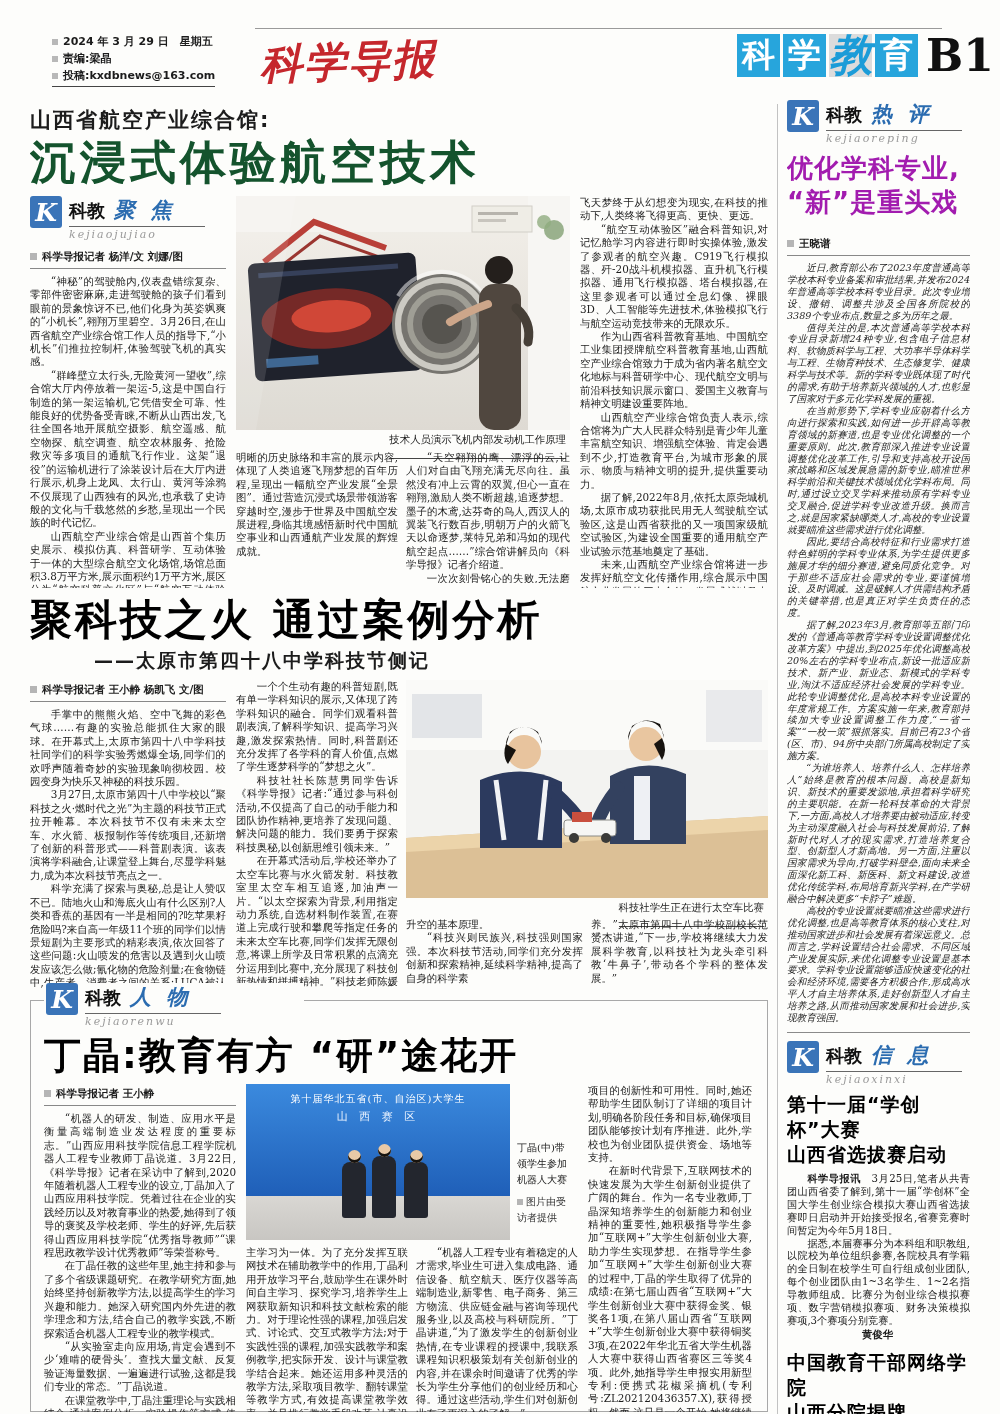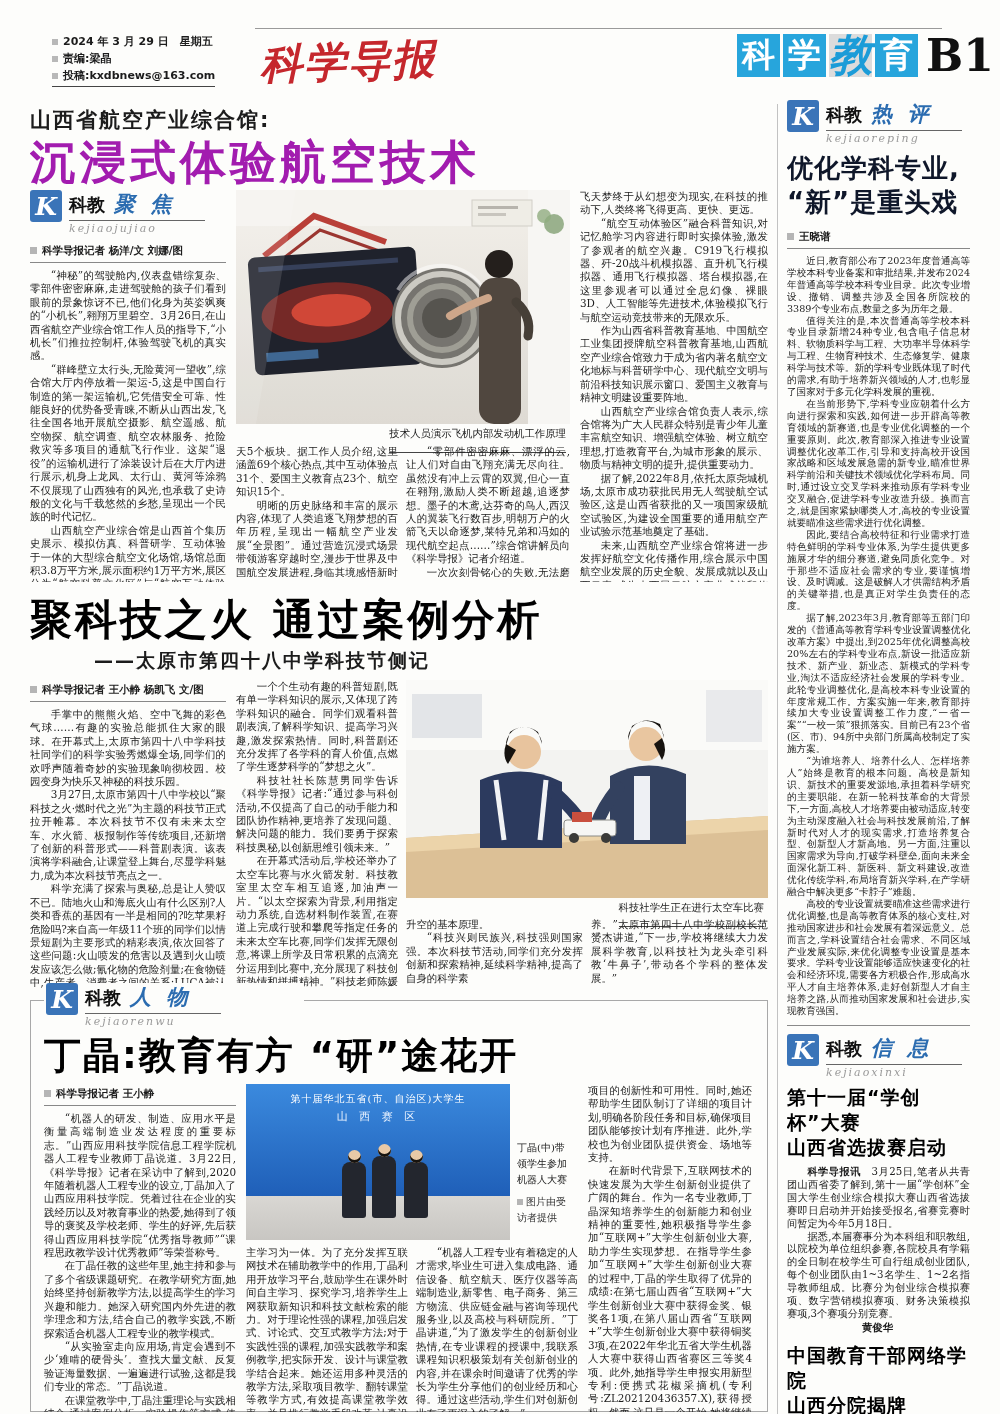--- a/index.html
+++ b/index.html
@@ -37,21 +37,21 @@
 
   .cols p { font-size:10.4px; line-height:13.4px; text-align:justify; text-indent:2em; }
   .cols.cont p:first-child { text-indent:0; }
   .caption { font-size:10.4px; text-align:right; padding:3px 4px 0 0; }
   .caption span { border-bottom:1px solid #444; padding-bottom:13px; }
   .author { text-align:center; font-weight:bold; font-size:10.4px; padding-right:2px; }
 
   
   .a1 { height:488px; overflow:hidden; padding-top:6px; }
   .a1-kicker { font-size:21px; font-weight:bold; letter-spacing:2px; font-family:"DejaVu Sans",sans-serif; }
-  .a1-headline { font-size:46px; font-weight:900; letter-spacing:4px; line-height:56px; font-family:"DejaVu Sans",sans-serif; color:#a21caf; }
+  .a1-headline { font-size:46px; font-weight:900; letter-spacing:4px; line-height:56px; font-family:"DejaVu Sans",sans-serif; color:#14532d; margin-bottom:6px; }
   .a1-body { display:flex; }
   .a1-c1 { width:196px; margin-right:10px; height:392px; overflow:hidden; }
   .a1-mid { width:334px; margin-right:10px; }
   .a1-photo { width:334px; height:234px; position:relative; overflow:hidden; background:#e8e5df; }
   .a1-under { display:flex; margin-top:4px; height:132px; overflow:hidden; }
   .a1-c2 { width:162px; margin-right:8px; }
   .a1-c3 { width:164px; }
   .a1-c4 { width:188px; height:392px; overflow:hidden; }
 
   
@@ -87,22 +87,22 @@
   
   .p3-banner { height:112px; background:linear-gradient(180deg,#3b8ade,#1f5fb8); color:#fff; text-align:center; padding-top:8px; }
   .p3-l1 { font-size:10px; letter-spacing:1px; }
   .p3-l2 { font-size:30px; font-weight:900; letter-spacing:8px; margin-top:4px; font-family:"DejaVu Sans",sans-serif; text-shadow:0 1px 2px rgba(0,0,0,.35); }
   .p3-l3 { font-size:11px; letter-spacing:4px; margin-top:3px; color:#eaf3ff; }
   .p3-floor { height:44px; background:linear-gradient(180deg,#d9d7d3,#c8c6c2); }
   .p3-fig { position:absolute; bottom:22px; width:24px; height:56px; background:#23262e; border-radius:8px 8px 3px 3px; }
   .p3-fig::before { content:""; position:absolute; top:-12px; left:6px; width:13px; height:13px; border-radius:50%; background:#e9c9a6; box-shadow:0 -3px 0 #17130f inset; }
 
   
-  .rp-headline { font-size:26px; font-weight:900; line-height:34px; letter-spacing:1px; white-space:pre-line; font-family:"DejaVu Sans",sans-serif; color:#0f172a; margin:4px 0 8px 0; }
-  .rp-body p { font-size:9.6px; line-height:11.9px; text-align:justify; text-indent:2em; }
+  .rp-headline { font-size:26px; font-weight:900; line-height:34px; letter-spacing:1px; white-space:pre-line; font-family:"DejaVu Sans",sans-serif; color:#a21caf; margin:4px 0 15px 0; }
+  .rp-body p { font-size:9.6px; line-height:11.9px; font-style:italic; text-align:justify; text-indent:2em; }
   .rail-rule { height:1px; background:#8a8a8a; margin:8px 0 8px 0; }
   .xi-item { margin-bottom:8px; }
   .xi-title { font-size:19px; font-weight:900; line-height:25px; letter-spacing:1px; white-space:pre-line; font-family:"DejaVu Sans",sans-serif; color:#000; margin:6px 0 6px 0; }
   .xi-item p { font-size:10.2px; line-height:12.9px; text-align:justify; text-indent:2em; }
   .xi-item p.lead-p b { font-family:"DejaVu Sans",sans-serif; }
 </style>
 </head>
 <body>
 
 <div class="page">
@@ -190,34 +190,33 @@
                   <path d="M252,108 Q230,116 214,126" stroke="#caa183" stroke-width="8" fill="none" stroke-linecap="round"></path>
                   <path d="M280,112 Q296,126 292,146" stroke="#3b332b" stroke-width="9" fill="none" stroke-linecap="round"></path>
                 </g>
                 <rect x="0" y="0" width="334" height="234" fill="#ffffff" opacity="0.06"></rect>
                 <polygon points="0,0 60,0 20,234 0,234" fill="#ffffff" opacity="0.12"></polygon>
               </svg>
             </div>
             <div class="caption"><span>技术人员演示飞机内部发动机工作原理</span></div>
             <div class="a1-under">
               <div class="a1-c2 cols cont">
-                  <p>天5个板块。据工作人员介绍,这里涵盖69个核心热点,其中互动体验点31个、爱国主义教育点23个、航空知识15个。</p>
                   <p>明晰的历史脉络和丰富的展示内容,体现了人类追逐飞翔梦想的百年历程,呈现出一幅航空产业发展“全景图”。通过营造沉浸式场景带领游客穿越时空,漫步于世界及中国航空发展进程,身临其境感悟新时代中国航空事业和山西通航产业发展的辉煌成就。</p>
                 </div>
               <div class="a1-c3 cols">
-                  <p>“零部件密密麻麻、漂浮的云,让人们对自由飞翔充满无尽向往。虽然没有冲上云霄的双翼,但心一直在翱翔,激励人类不断超越,追逐梦想。墨子的木鸢,达芬奇的鸟人,西汉人的翼装飞行数百步,明朝万户的火箭飞天以命逐梦,莱特兄弟和冯如的现代航空起点……”综合馆讲解员向《科学导报》记者介绍道。</p>
+                  <p>“天空翱翔的鹰、漂浮的云,让人们对自由飞翔充满无尽向往。虽然没有冲上云霄的双翼,但心一直在翱翔,激励人类不断超越,追逐梦想。墨子的木鸢,达芬奇的鸟人,西汉人的翼装飞行数百步,明朝万户的火箭飞天以命逐梦,莱特兄弟和冯如的现代航空起点……”综合馆讲解员向《科学导报》记者介绍道。</p>
                   <p>一次次刻骨铭心的失败,无法磨灭人类对翱翔蓝天的追求,经过千年的努力,人类的</p>
                 </div>
             </div>
           </div>
           <div class="a1-c4 cols cont">
               <p>飞天梦终于从幻想变为现实,在科技的推动下,人类终将飞得更高、更快、更远。</p>
               <p>“航空互动体验区”融合科普知识,对记忆舱学习内容进行即时实操体验,激发了参观者的航空兴趣。C919飞行模拟器、歼-20战斗机模拟器、直升机飞行模拟器、通用飞行模拟器、塔台模拟器,在这里参观者可以通过全息幻像、裸眼3D、人工智能等先进技术,体验模拟飞行与航空运动竞技带来的无限欢乐。</p>
               <p>作为山西省科普教育基地、中国航空工业集团授牌航空科普教育基地,山西航空产业综合馆致力于成为省内著名航空文化地标与科普研学中心、现代航空文明与前沿科技知识展示窗口、爱国主义教育与精神文明建设重要阵地。</p>
-              <p>山西航空产业综合馆负责人表示,综合馆将为广大人民群众特别是青少年儿童丰富航空知识、增强航空体验、树立航空理想,打造教育平台,为城市形象的展示、物质与精神文明的提升,提供重要动力。</p>
+              <p>山西航空产业综合馆负责人表示,综合馆将为广大人民群众特别是青少年儿童丰富航空知识、增强航空体验、肯定会遇到不少,打造教育平台,为城市形象的展示、物质与精神文明的提升,提供重要动力。</p>
               <p>据了解,2022年8月,依托太原尧城机场,太原市成功获批民用无人驾驶航空试验区,这是山西省获批的又一项国家级航空试验区,为建设全国重要的通用航空产业试验示范基地奠定了基础。</p>
               <p>未来,山西航空产业综合馆将进一步发挥好航空文化传播作用,综合展示中国航空业发展的历史全貌、发展成就以及山西元素,成为山西展示航空产业成就和伟大精神的“新窗口”,成为全省航空产业发展的“新地标”。</p>
             </div>
         </div>
       </section>
 
       <section class="a2">
         <h1 class="a2-headline">聚科技之火 通过案例分析</h1>
         <div class="a2-subtitle">——太原市第四十八中学科技节侧记</div>
         <div class="a2-body">

